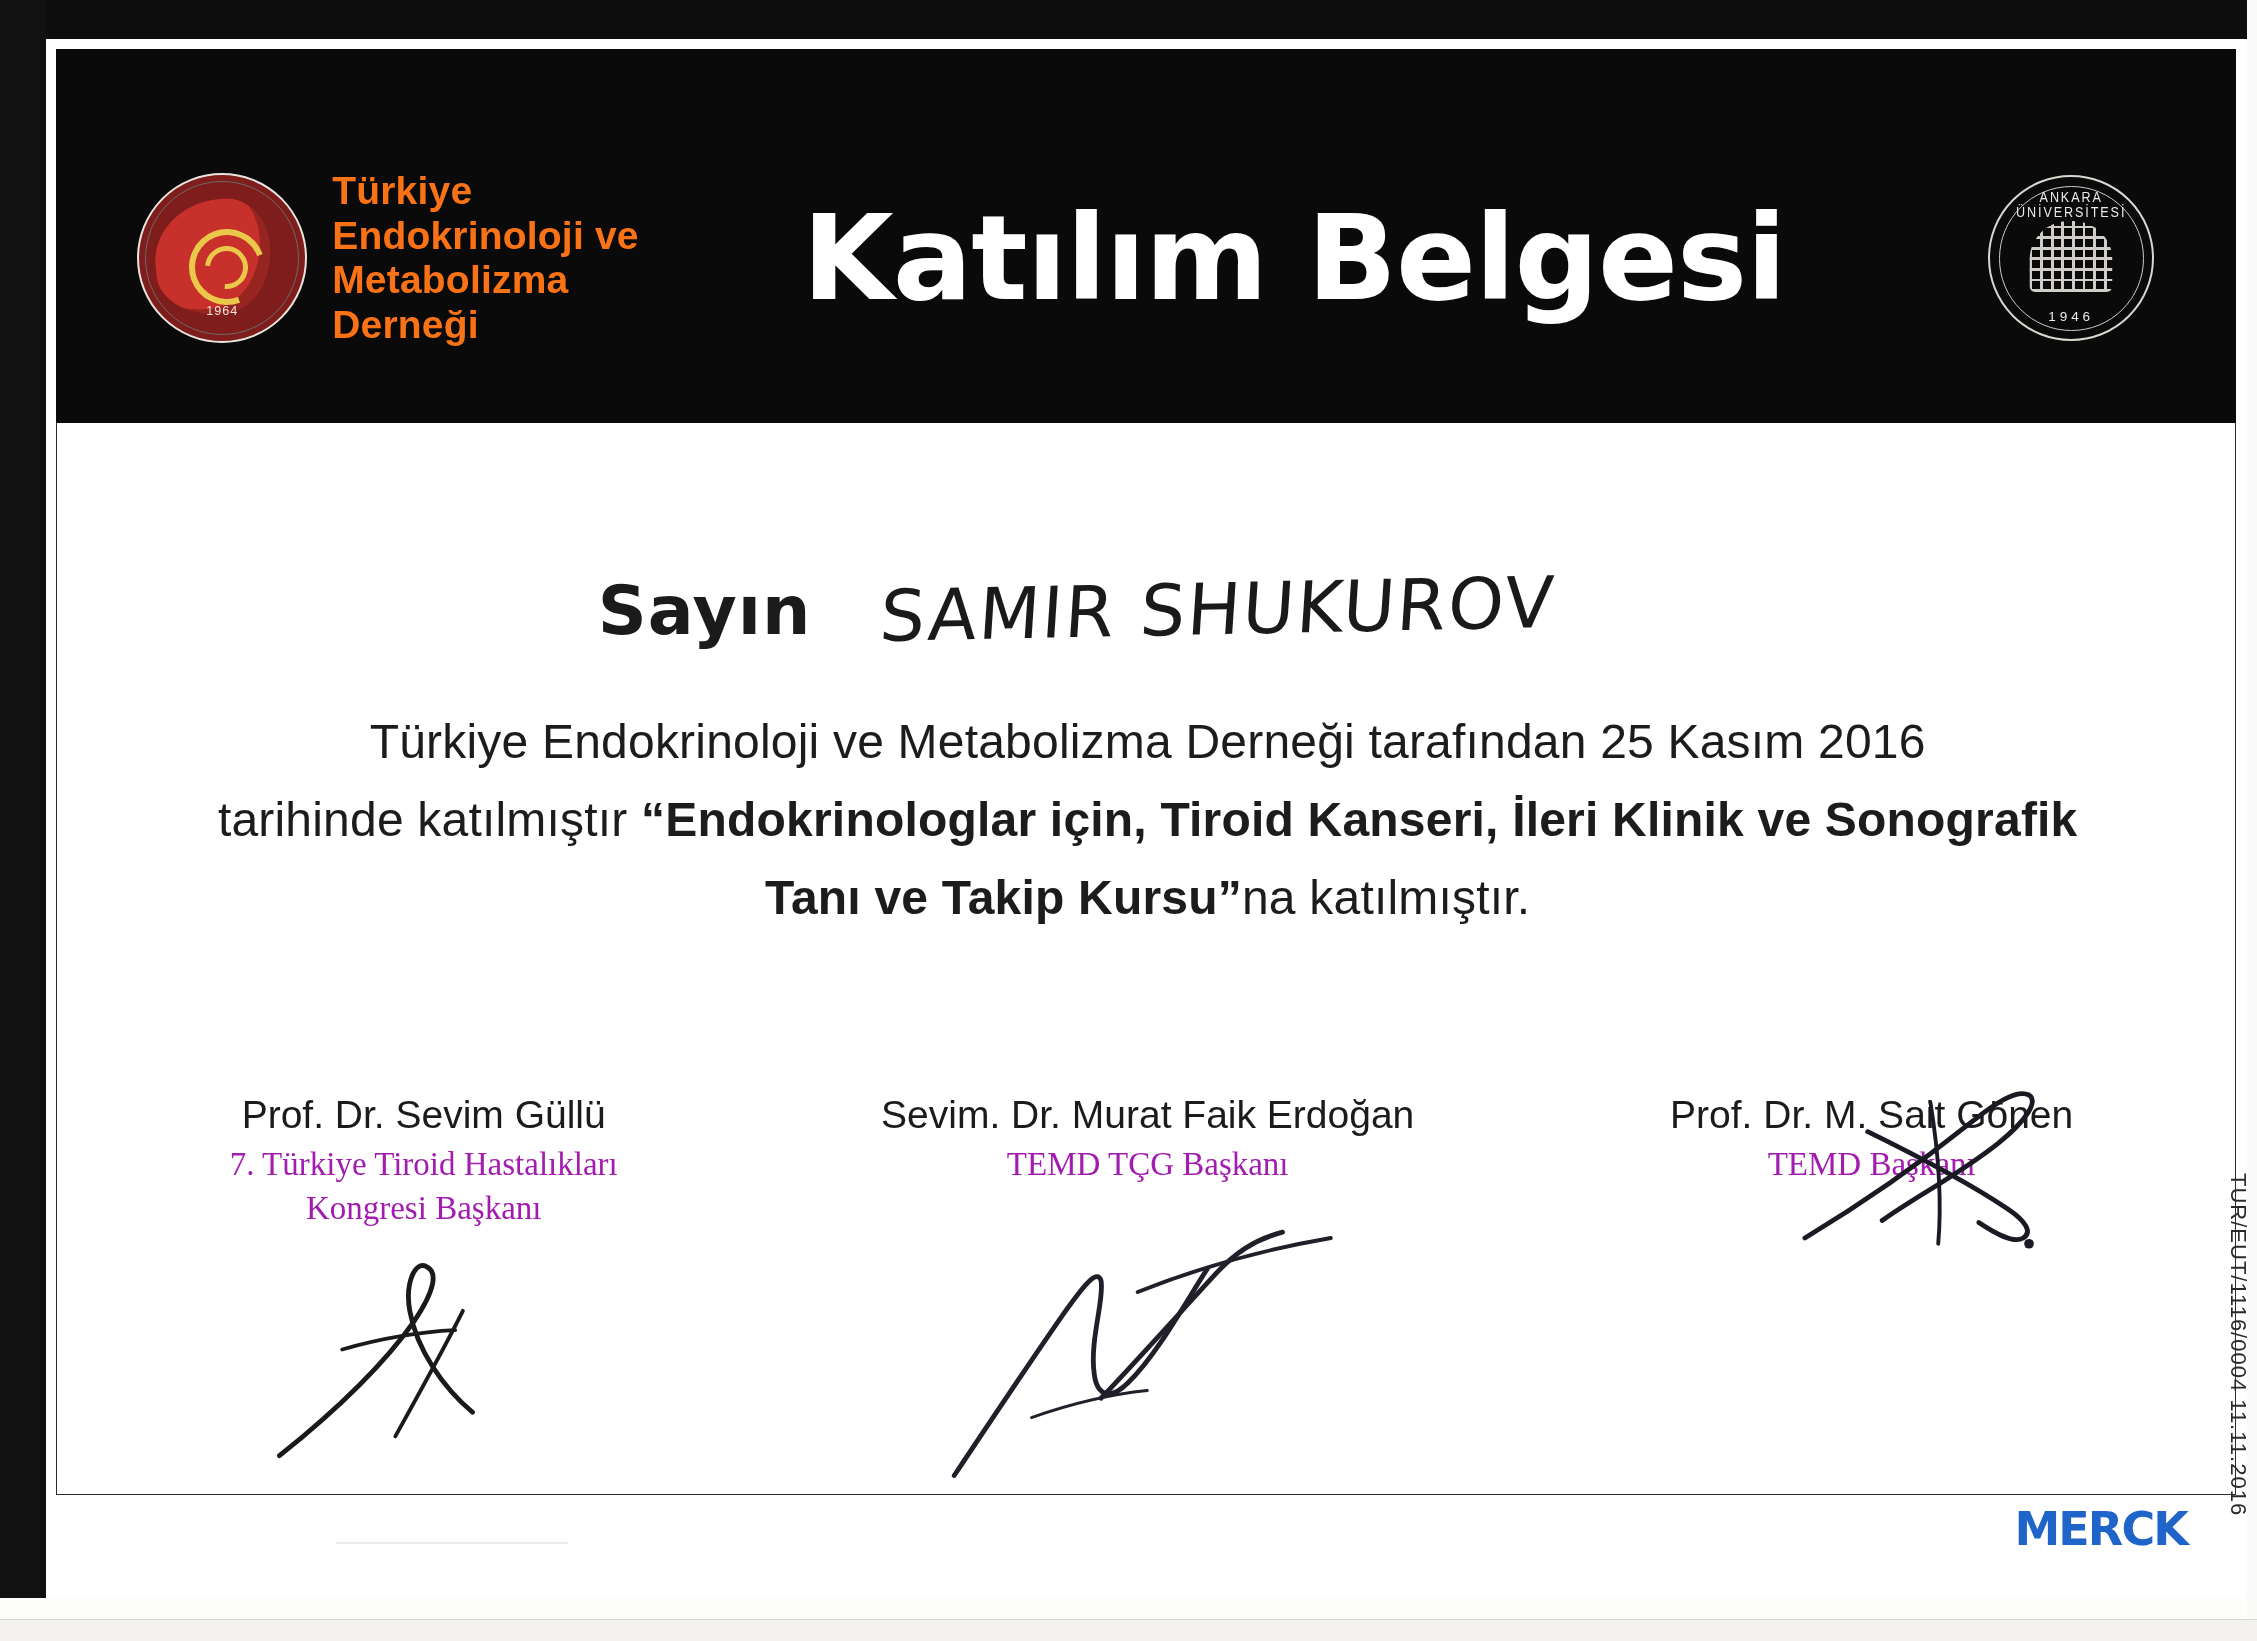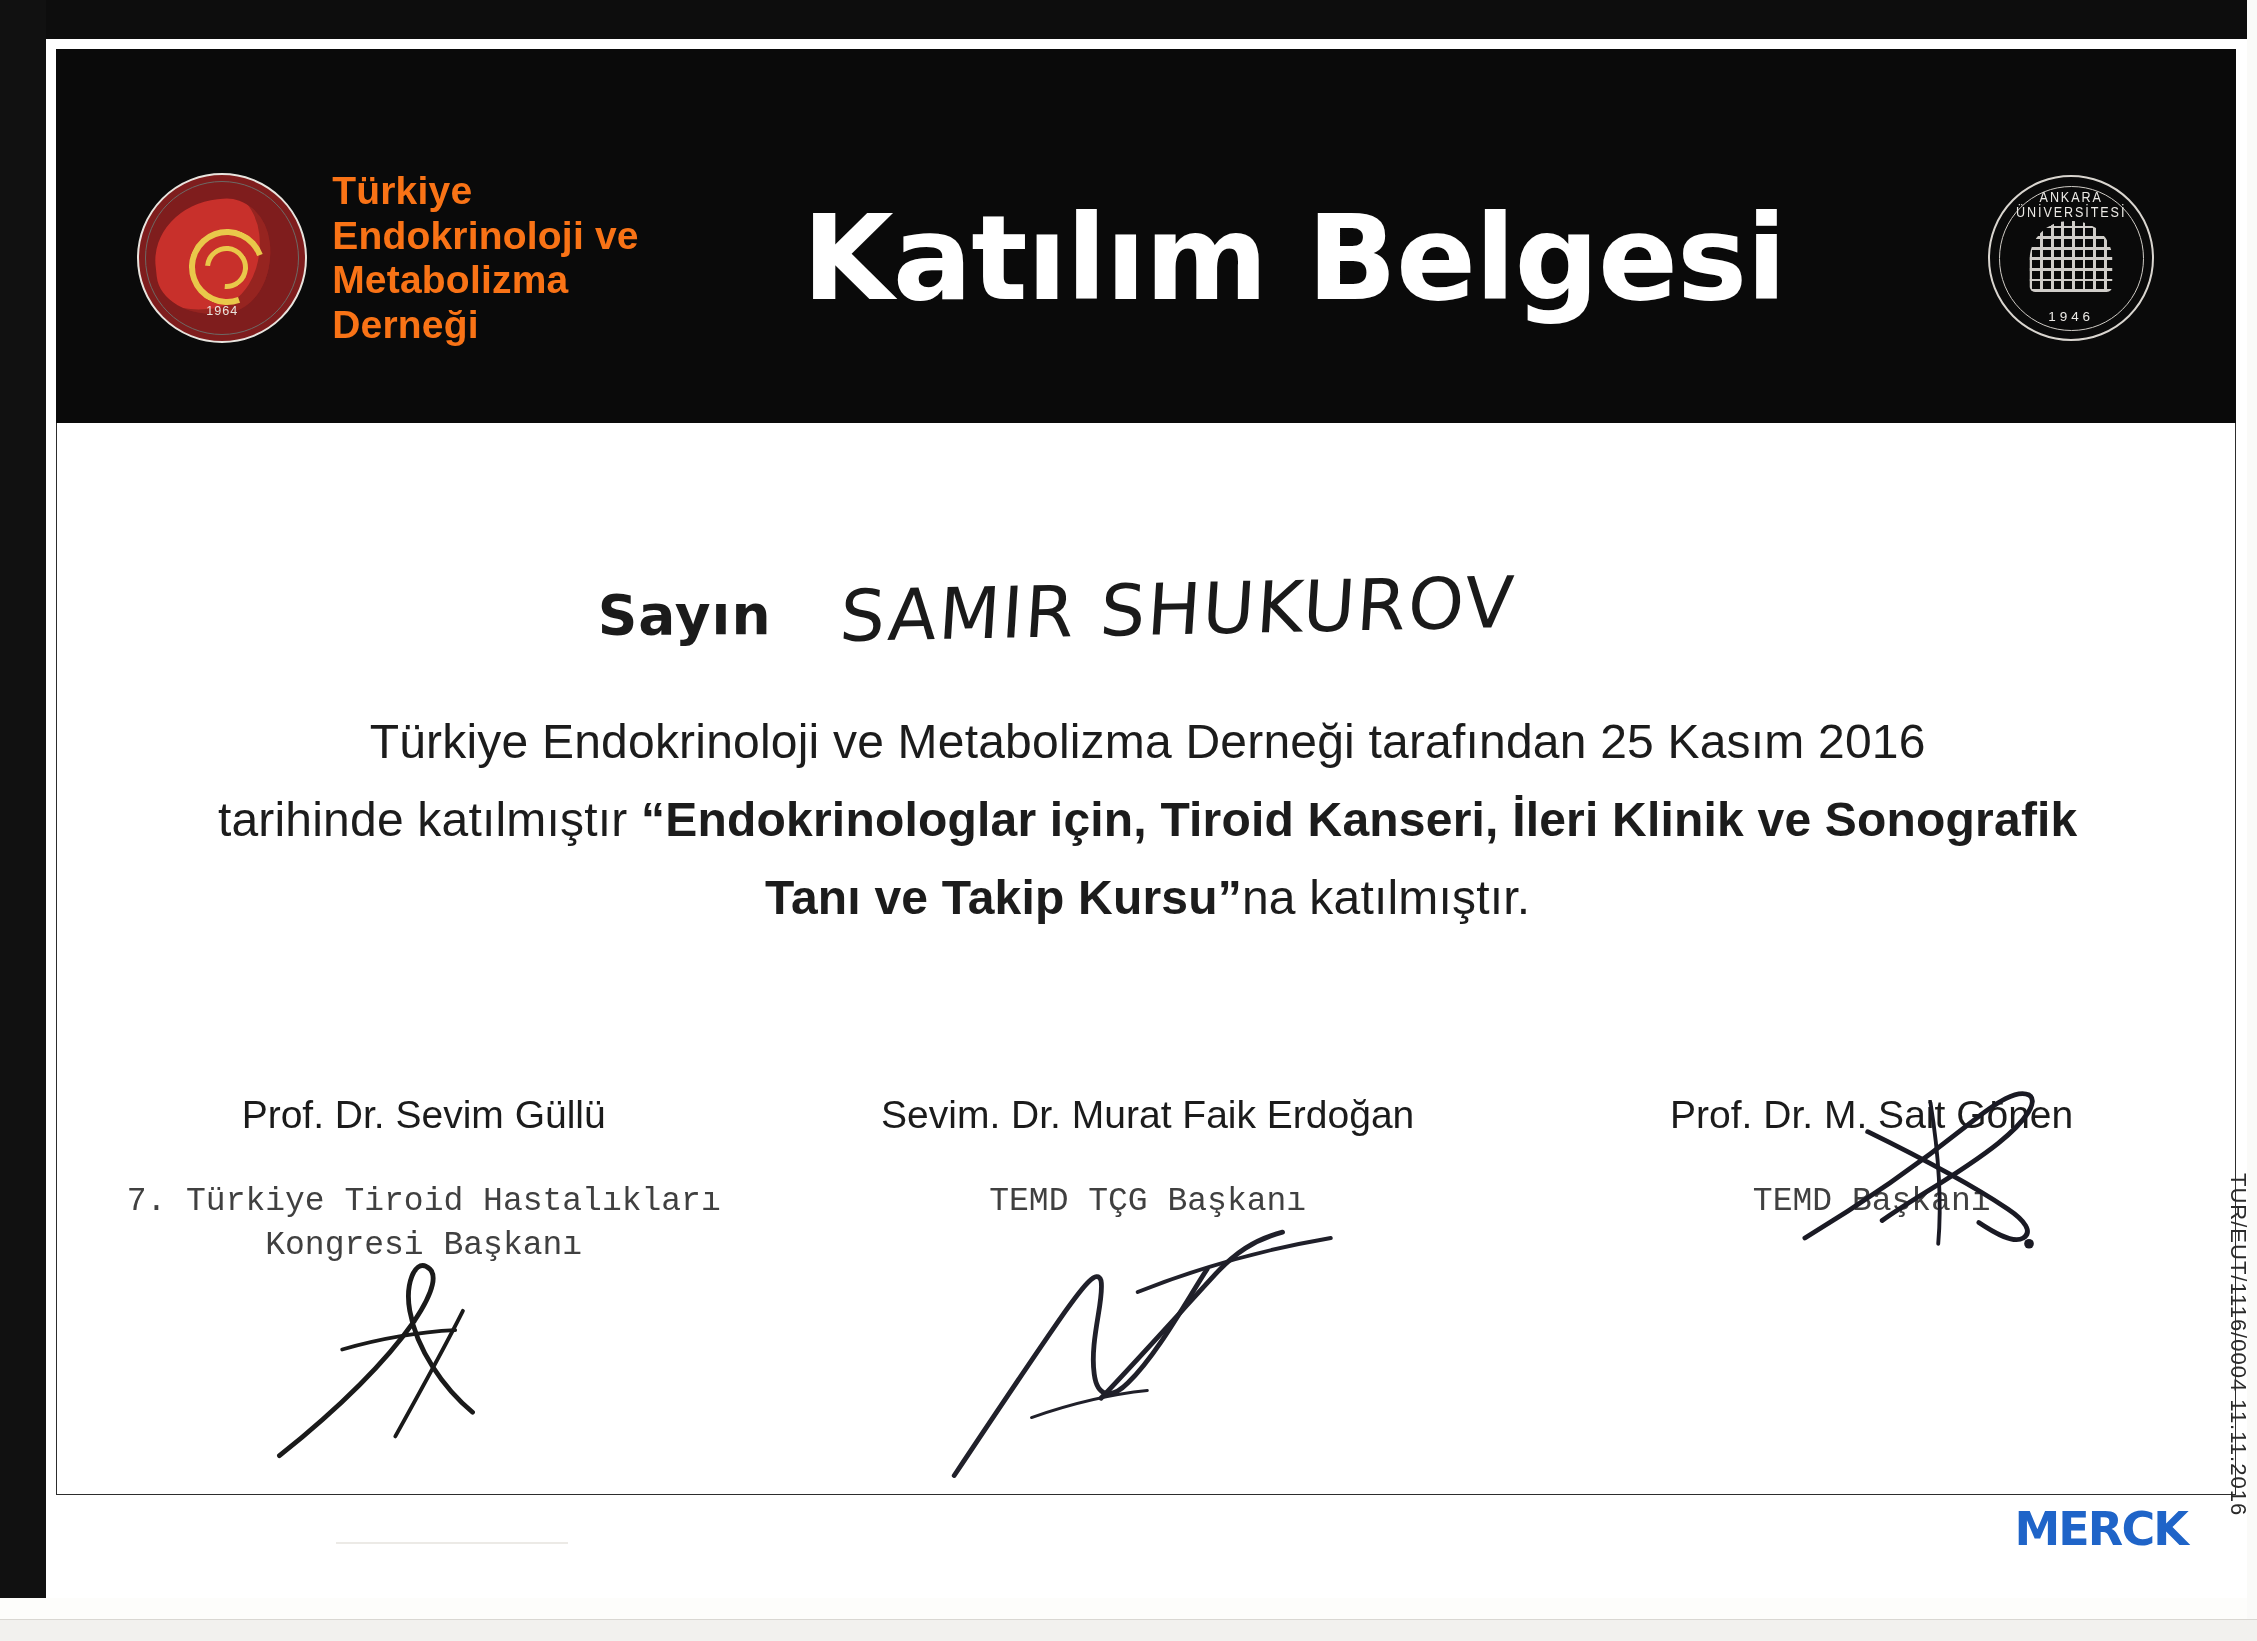--- a/index.html
+++ b/index.html
@@ -222,21 +222,21 @@
     position: absolute;
     left: 541px;
     top: 145px;
     display: flex;
     align-items: baseline;
     gap: 68px;
   }
   .sayin {
     font-family: "DejaVu Sans", sans-serif;
     font-weight: bold;
-    font-size: 55px;
+    font-size: 68px;
     color: #1b1b1b;
     letter-spacing: 1px;
     text-align: right;
   }
   .recipient-name {
     font-family: "DejaVu Sans", sans-serif;
     font-size: 71px;
     color: #1a1a1a;
     letter-spacing: 1.9px;
     transform: rotate(-1.2deg) skewX(-5deg);
@@ -271,26 +271,25 @@
     text-align: center;
     position: relative;
   }
   .sig-name {
     font-family: "Liberation Sans", sans-serif;
     font-size: 39px;
     color: #1b1b1b;
     line-height: 1.35;
   }
   .sig-role {
-    font-family: Liberation Mono, monospace;
+    font-family: Liberation Serif, serif;
     font-size: 33px;
-    color: #404040;
+    color: #a21caf;
     line-height: 1.35;
     white-space: pre-line;
-    margin-top: 38px;
   }
   .ink {
     position: absolute;
     pointer-events: none;
   }
 
   
   .side-code {
     position: absolute;
     right: 5.8px;

